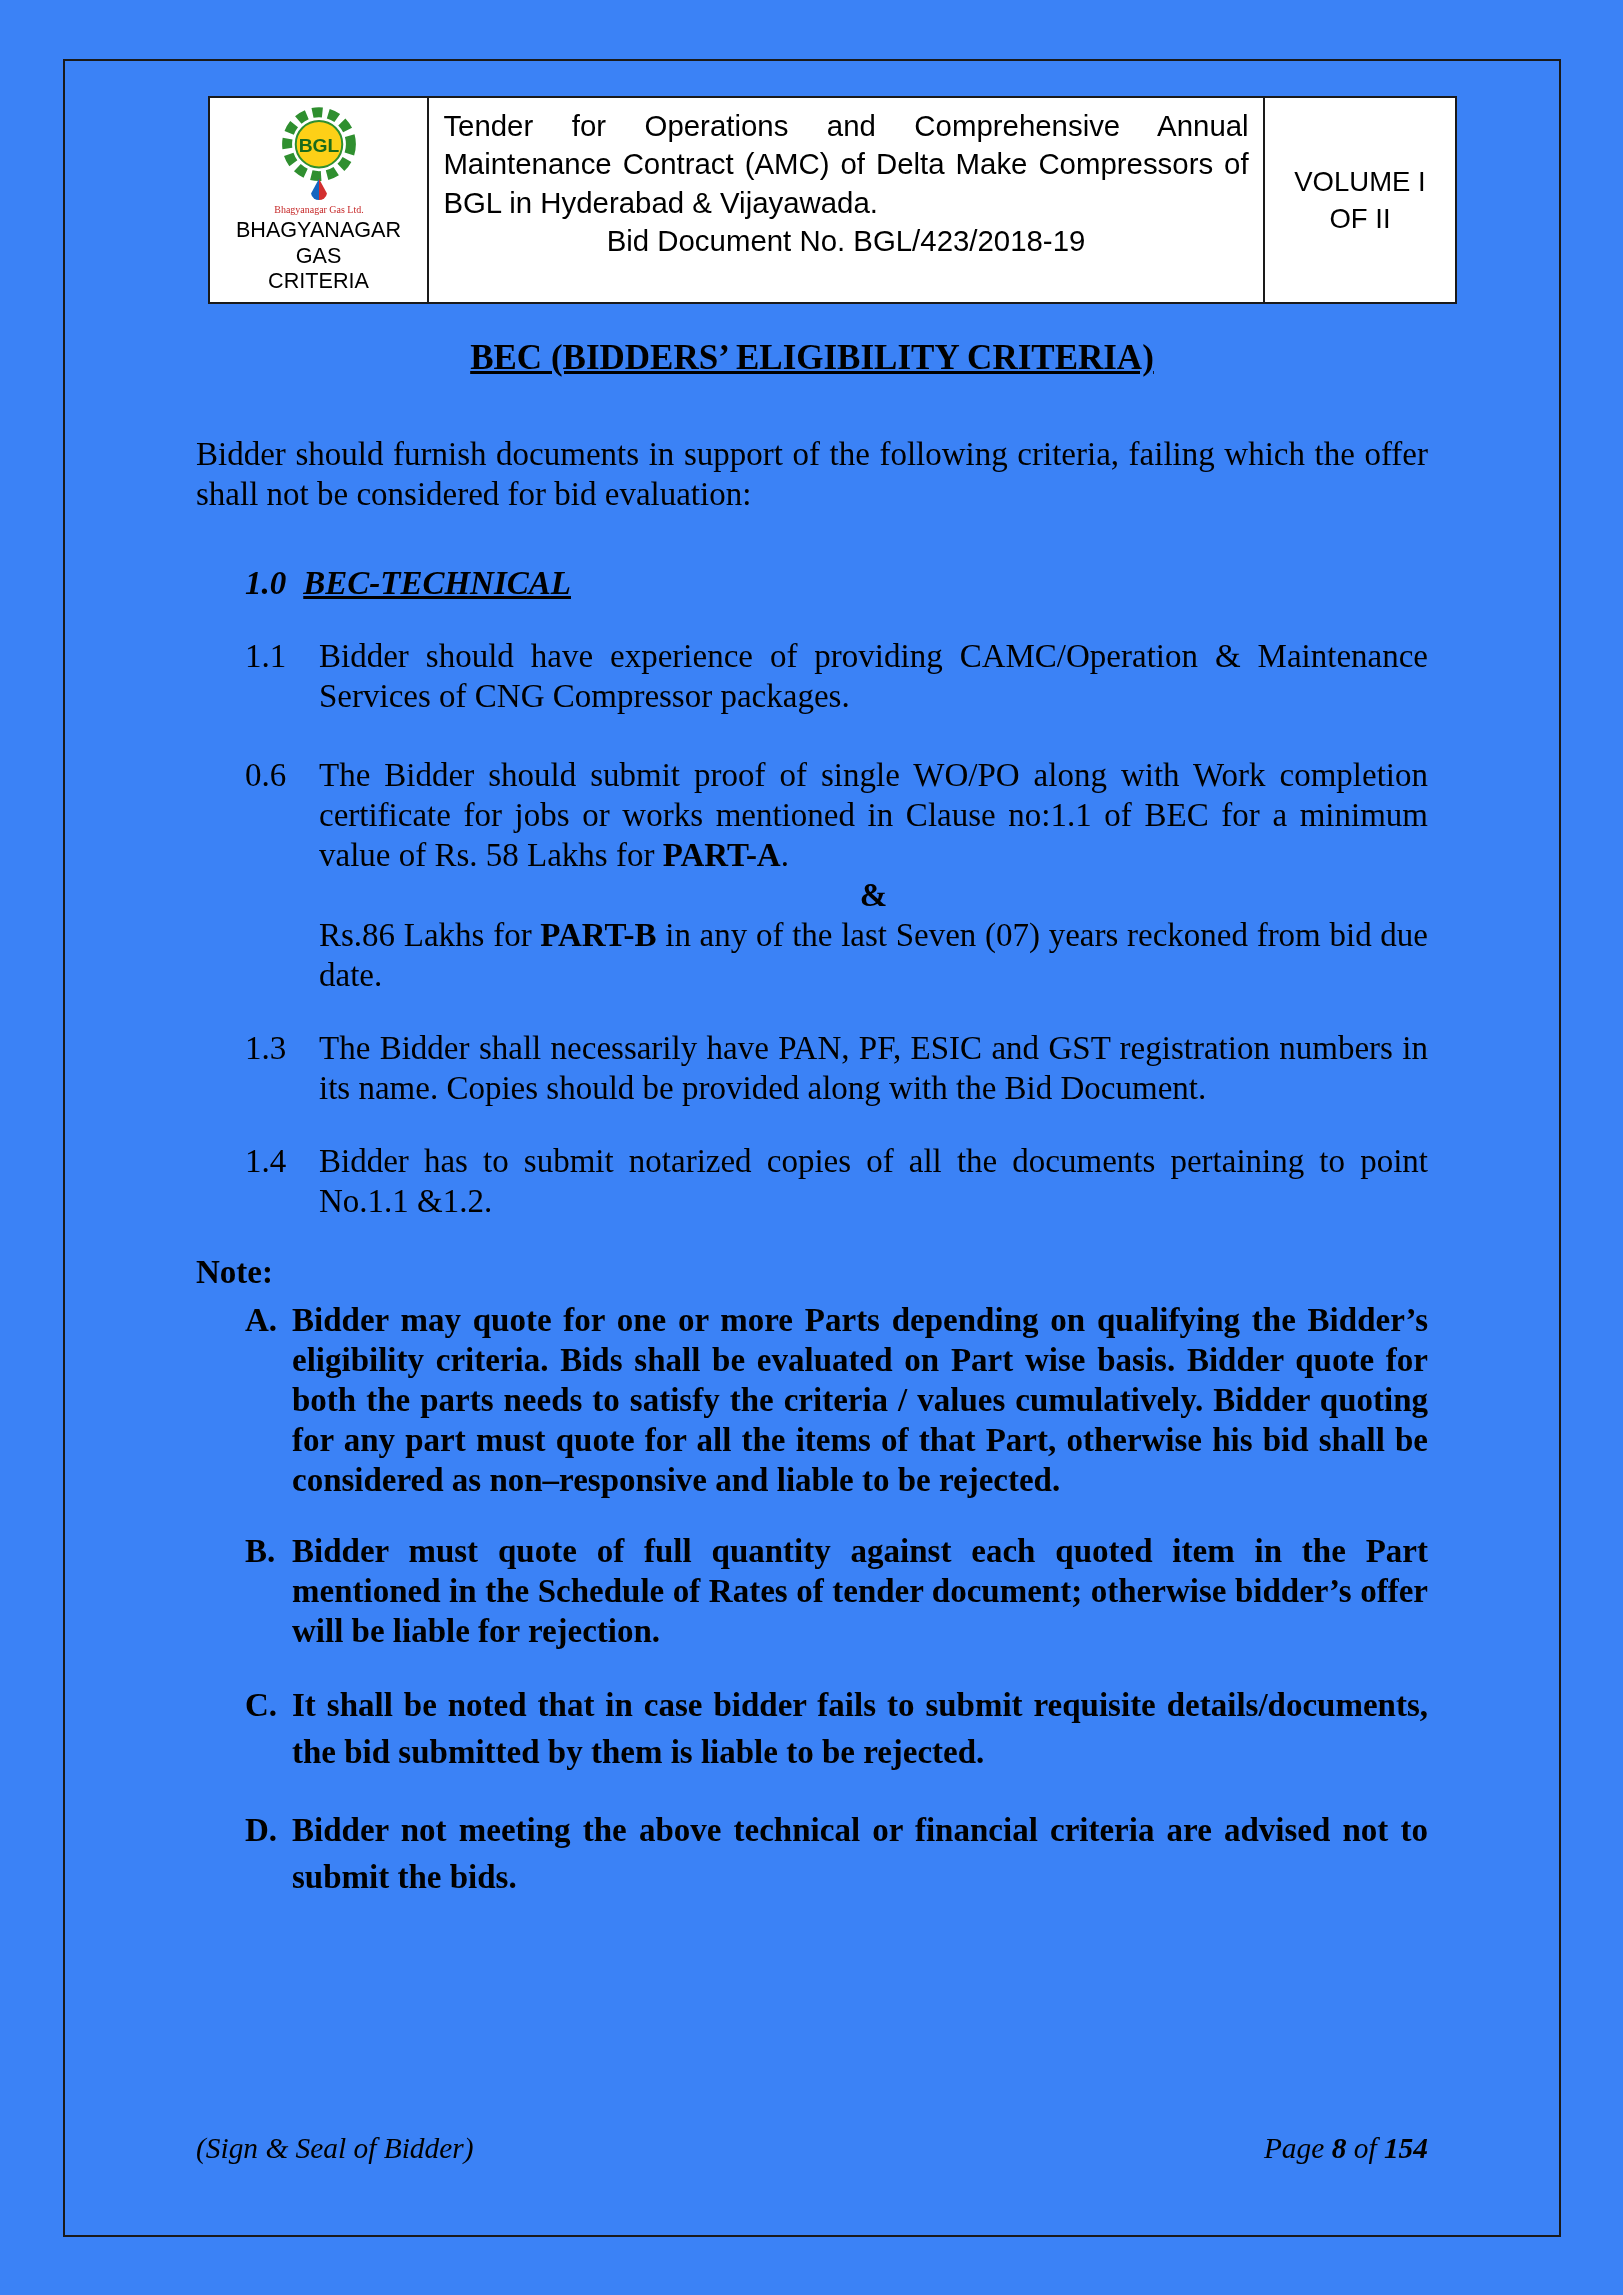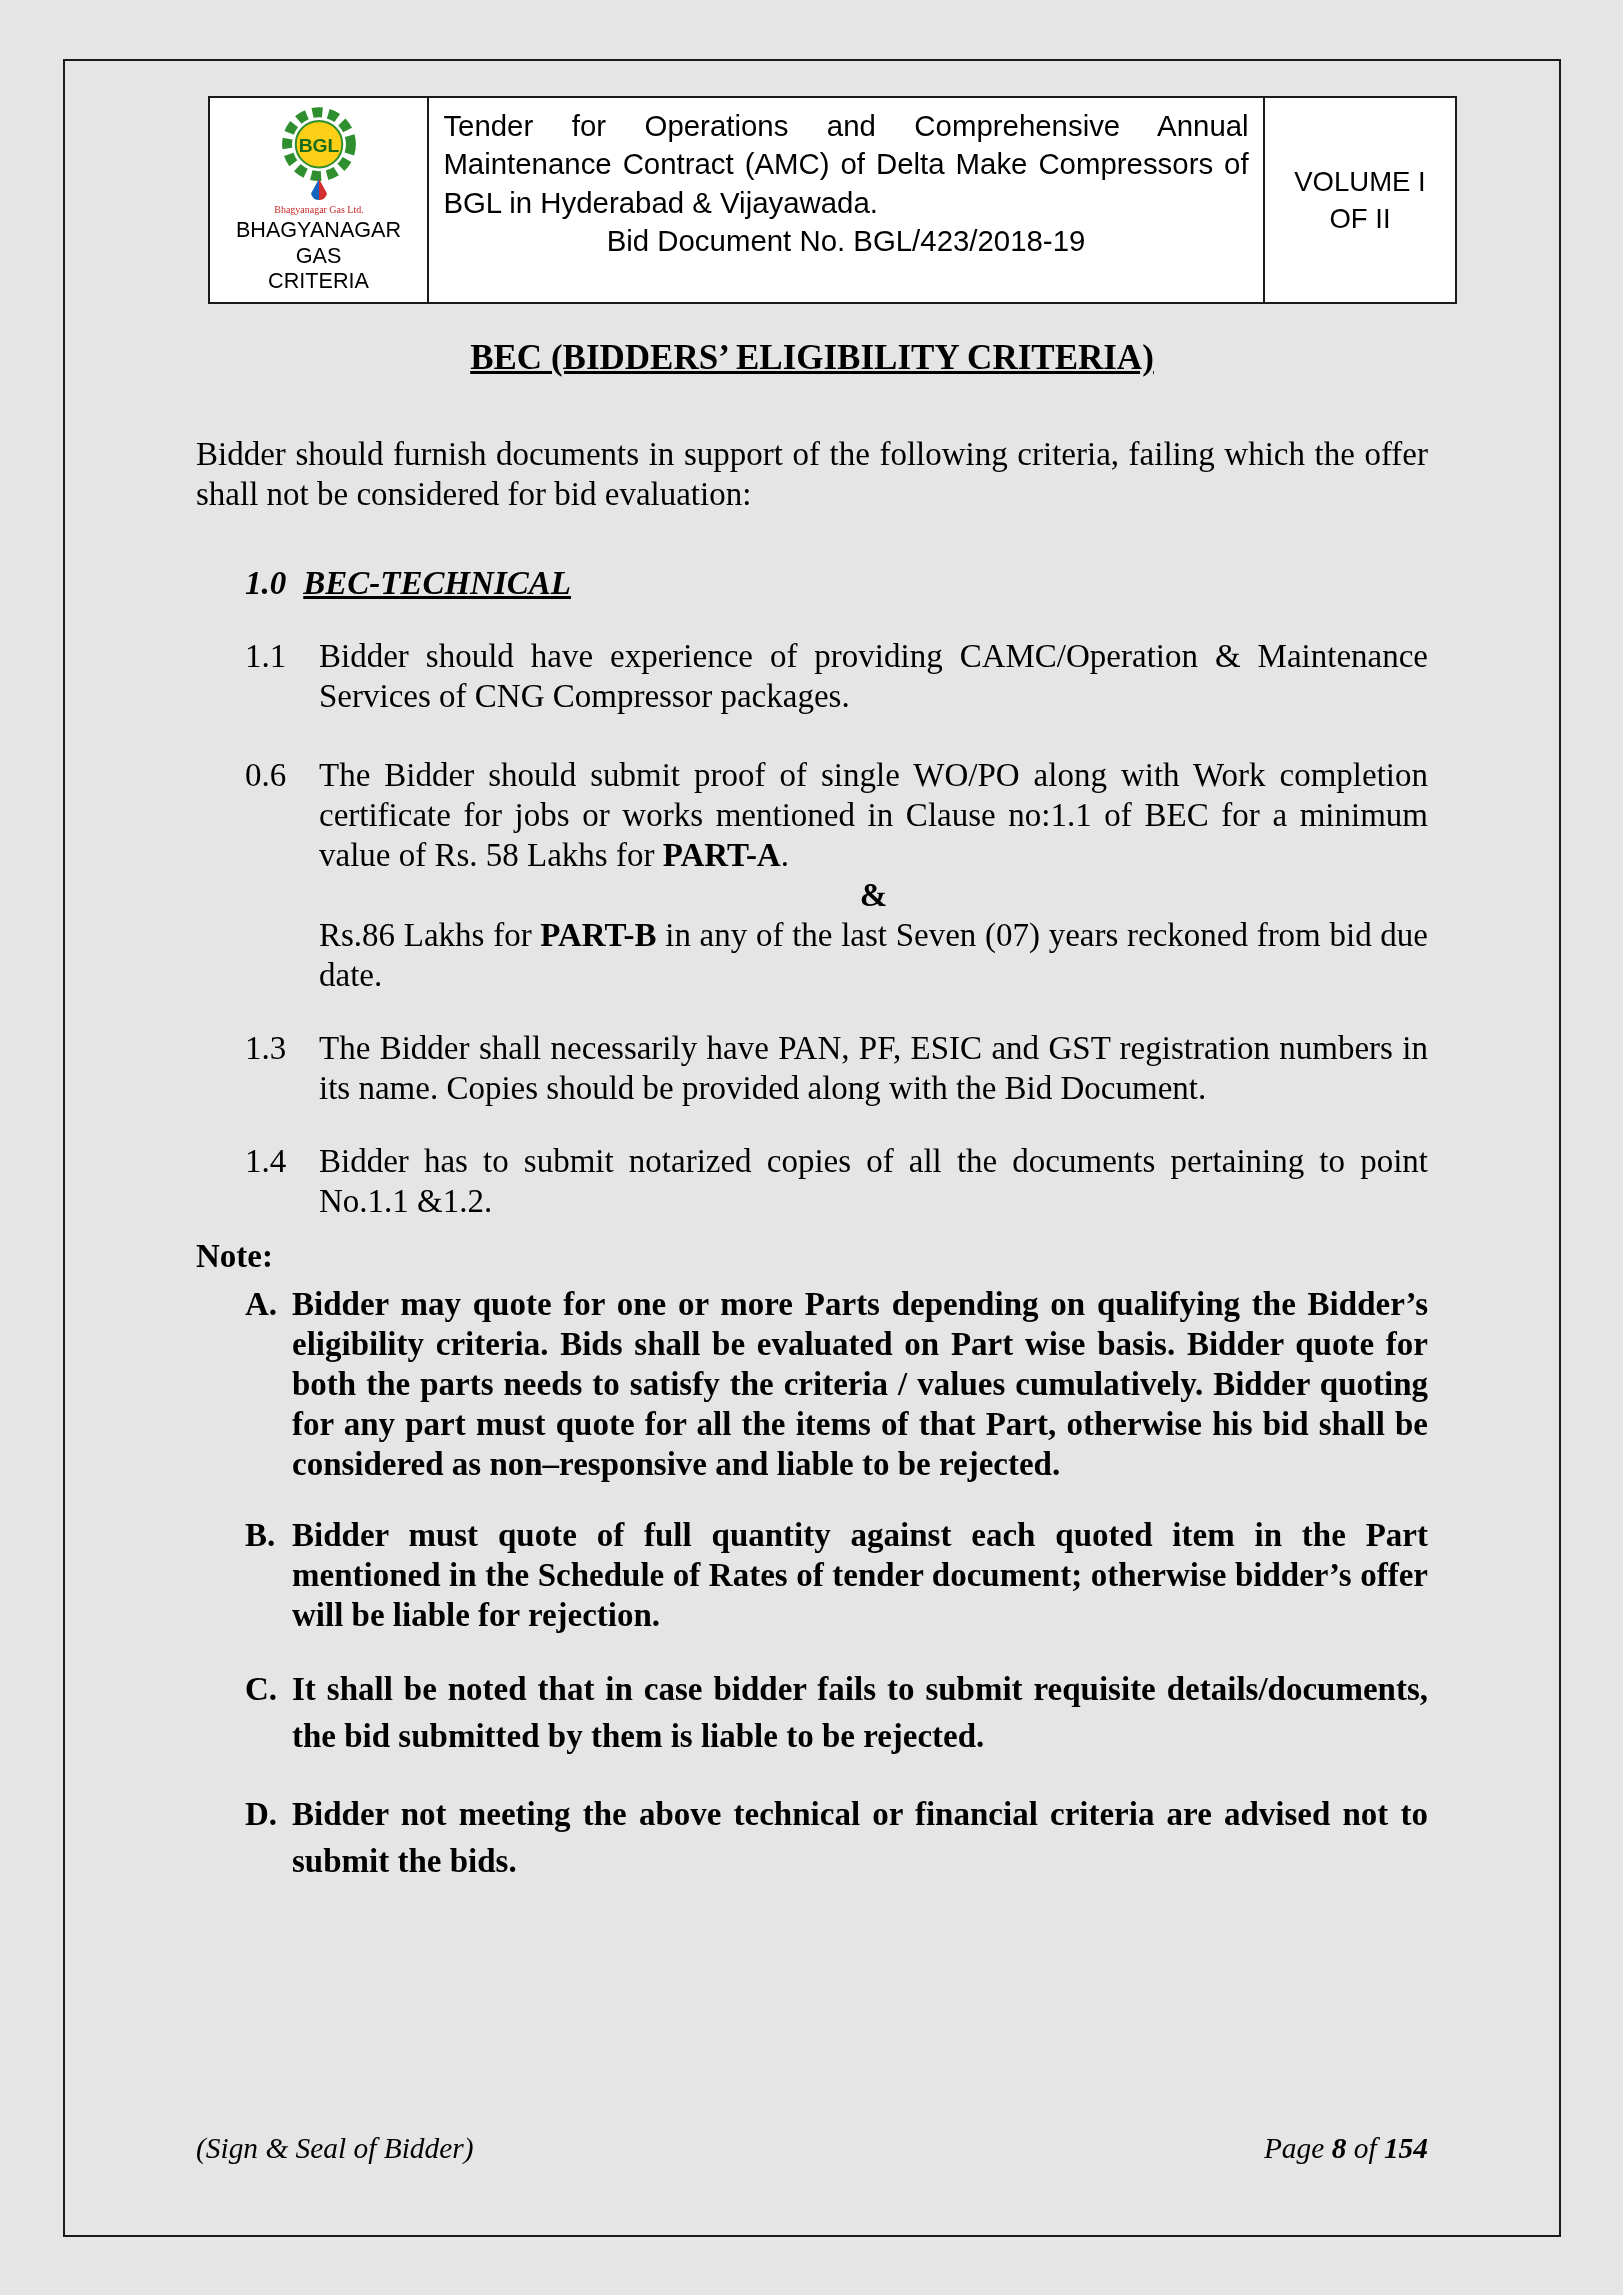--- a/index.html
+++ b/index.html
@@ -1,21 +1,21 @@
 <!DOCTYPE html>
 <html style="font-size:10.5px"><head>
 <meta charset="utf-8">
 <style>
   * { box-sizing: border-box; }
   html, body { margin: 0; padding: 0; background: #ffffff; }
   .page {
     position: relative;
     width: 1623px;
     height: 2295px;
-    background: #e5e5e5;
+    background: #3b82f6;
     color: #000;
     font-family: "Liberation Serif", serif;
     overflow: hidden;
   }
   .frame {
     position: absolute;
     left: 63px; top: 59px;
     width: 1498px; height: 2178px;
     border: 2px solid #1a1a1a;
   }
@@ -66,21 +66,21 @@
   .doc-title .u { text-decoration: underline; }
   .intro { margin: 56px 0 0; text-align: justify; }
   .sec-heading { margin: 49px 0 0 49px; font-weight: bold; font-style: italic; }
   .sec-num { margin-right: 17px; }
   .sec-u { text-decoration: underline; }
   .clause { display: flex; margin: 33px 0 0 49px; }
   .clause .num { width: 74px; flex: none; }
   .clause .txt { flex: 1; text-align: justify; }
   .gap60 { margin-top: 39px; }
   .amp { text-align: center; font-weight: bold; }
-  .note-label { margin-top: 15px; font-weight: bold; }
+  .note-label { margin-top: 31px; font-weight: bold; }
   .note-item { display: flex; margin: 31px 0 0 49px; font-weight: bold; }
   .note-item.first { margin-top: 7.9px; }
   .note-item .letter { width: 47px; flex: none; }
   .note-item .txt { flex: 1; text-align: justify; }
   .loose { line-height: 47px; }
   
   .footer {
     position: absolute;
     left: 196px; top: 2132px; width: 1232px;
     display: flex; justify-content: space-between;

